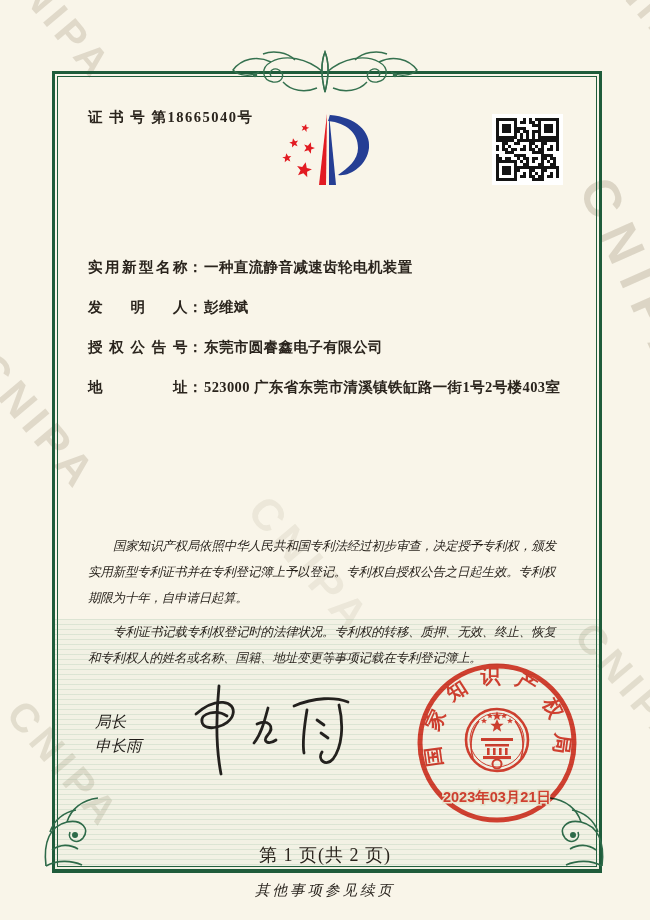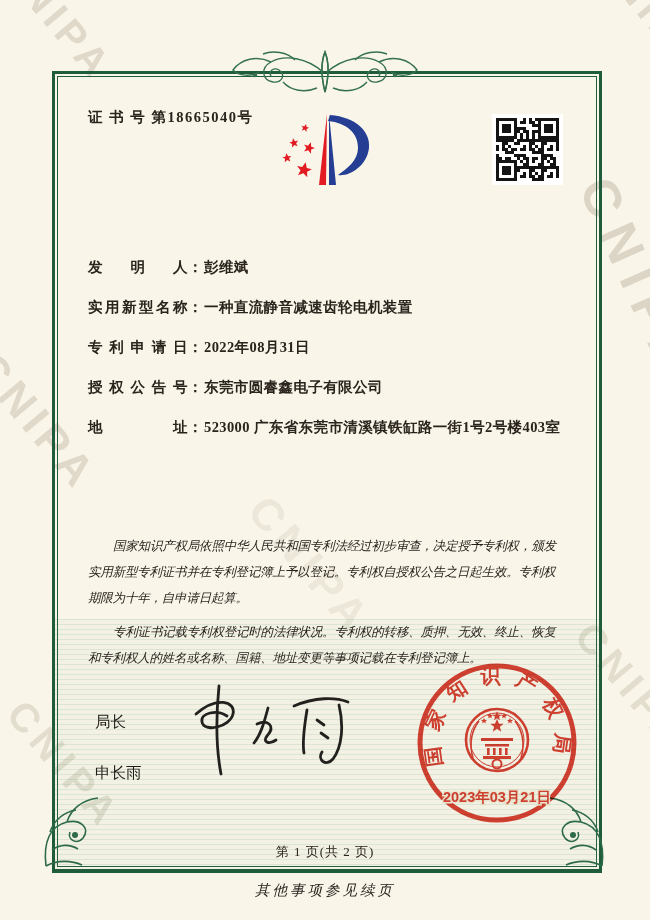--- a/index.html
+++ b/index.html
@@ -62,24 +62,24 @@
   .fcolon{display:inline-block;width:16px;vertical-align:top;}
   .fvalue{display:inline-block;vertical-align:top;}
   .fgroup2{position:absolute;left:234px;top:0;white-space:nowrap;}
   
   .paras{position:absolute;left:88px;top:533px;width:478px;font-size:12.5px;
     line-height:26px;letter-spacing:-.2px;font-style:italic;color:#241f19;}
   .paras p{margin:0 0 8px 0;text-indent:2em;}
   
   .bureau{position:absolute;left:95px;top:712px;font-family:"Liberation Sans","DejaVu Sans",sans-serif;
     font-size:15.5px;color:#1f1c18;}
-  .bureau div{margin-bottom:30px;}
+  .bureau div{margin-bottom:3px;font-style:italic;}
   .signature{position:absolute;left:182px;top:676px;width:178px;height:104px;}
   .seal{position:absolute;left:414px;top:660px;width:166px;height:166px;mix-blend-mode:multiply;}
-  .page-num{position:absolute;left:0;right:0;top:843px;text-align:center;font-size:13px;letter-spacing:1px;}
+  .page-num{position:absolute;left:0;right:0;top:843px;text-align:center;font-size:18px;letter-spacing:1px;}
   .cont-note{position:absolute;left:0;right:0;top:881px;text-align:center;font-size:14.5px;letter-spacing:3px;font-style:italic;color:#2b2620;}
 </style>
 </head>
 <body>
 
 <div class="cert">
 
   <span class="wm wm1">CNIPA</span>
   <span class="wm wm2">CNIPA</span>
   <span class="wm wm3">CNIPA</span>
@@ -403,27 +403,24 @@
         <i style="grid-area:21/13"></i>
         <i style="grid-area:21/14"></i>
         <i style="grid-area:21/15"></i>
         <i style="grid-area:21/16"></i>
       </div>
   </div>
 
 
   <div class="fields">
     <div class="frow">
-      <span class="flabel">发明人</span><span class="fcolon">：</span><span class="fvalue">彭维斌</span>
-    </div>
-    <div class="frow">
       <span class="flabel">实用新型名称</span><span class="fcolon">：</span><span class="fvalue">一种直流静音减速齿轮电机装置</span>
     </div>
     <div class="frow">
-      <span class="flabel">专利申请日</span><span class="fcolon">：</span><span class="fvalue">2022年08月31日</span>
+      <span class="flabel">发明人</span><span class="fcolon">：</span><span class="fvalue">彭维斌</span>
     </div>
     <div class="frow">
       <span class="flabel">授权公告号</span><span class="fcolon">：</span><span class="fvalue">东莞市圆睿鑫电子有限公司</span>
     </div>
     <div class="frow">
       <span class="flabel">地址</span><span class="fcolon">：</span><span class="fvalue">523000 广东省东莞市清溪镇铁缸路一街1号2号楼403室</span>
     </div>
   </div>
 
   <div class="paras">

